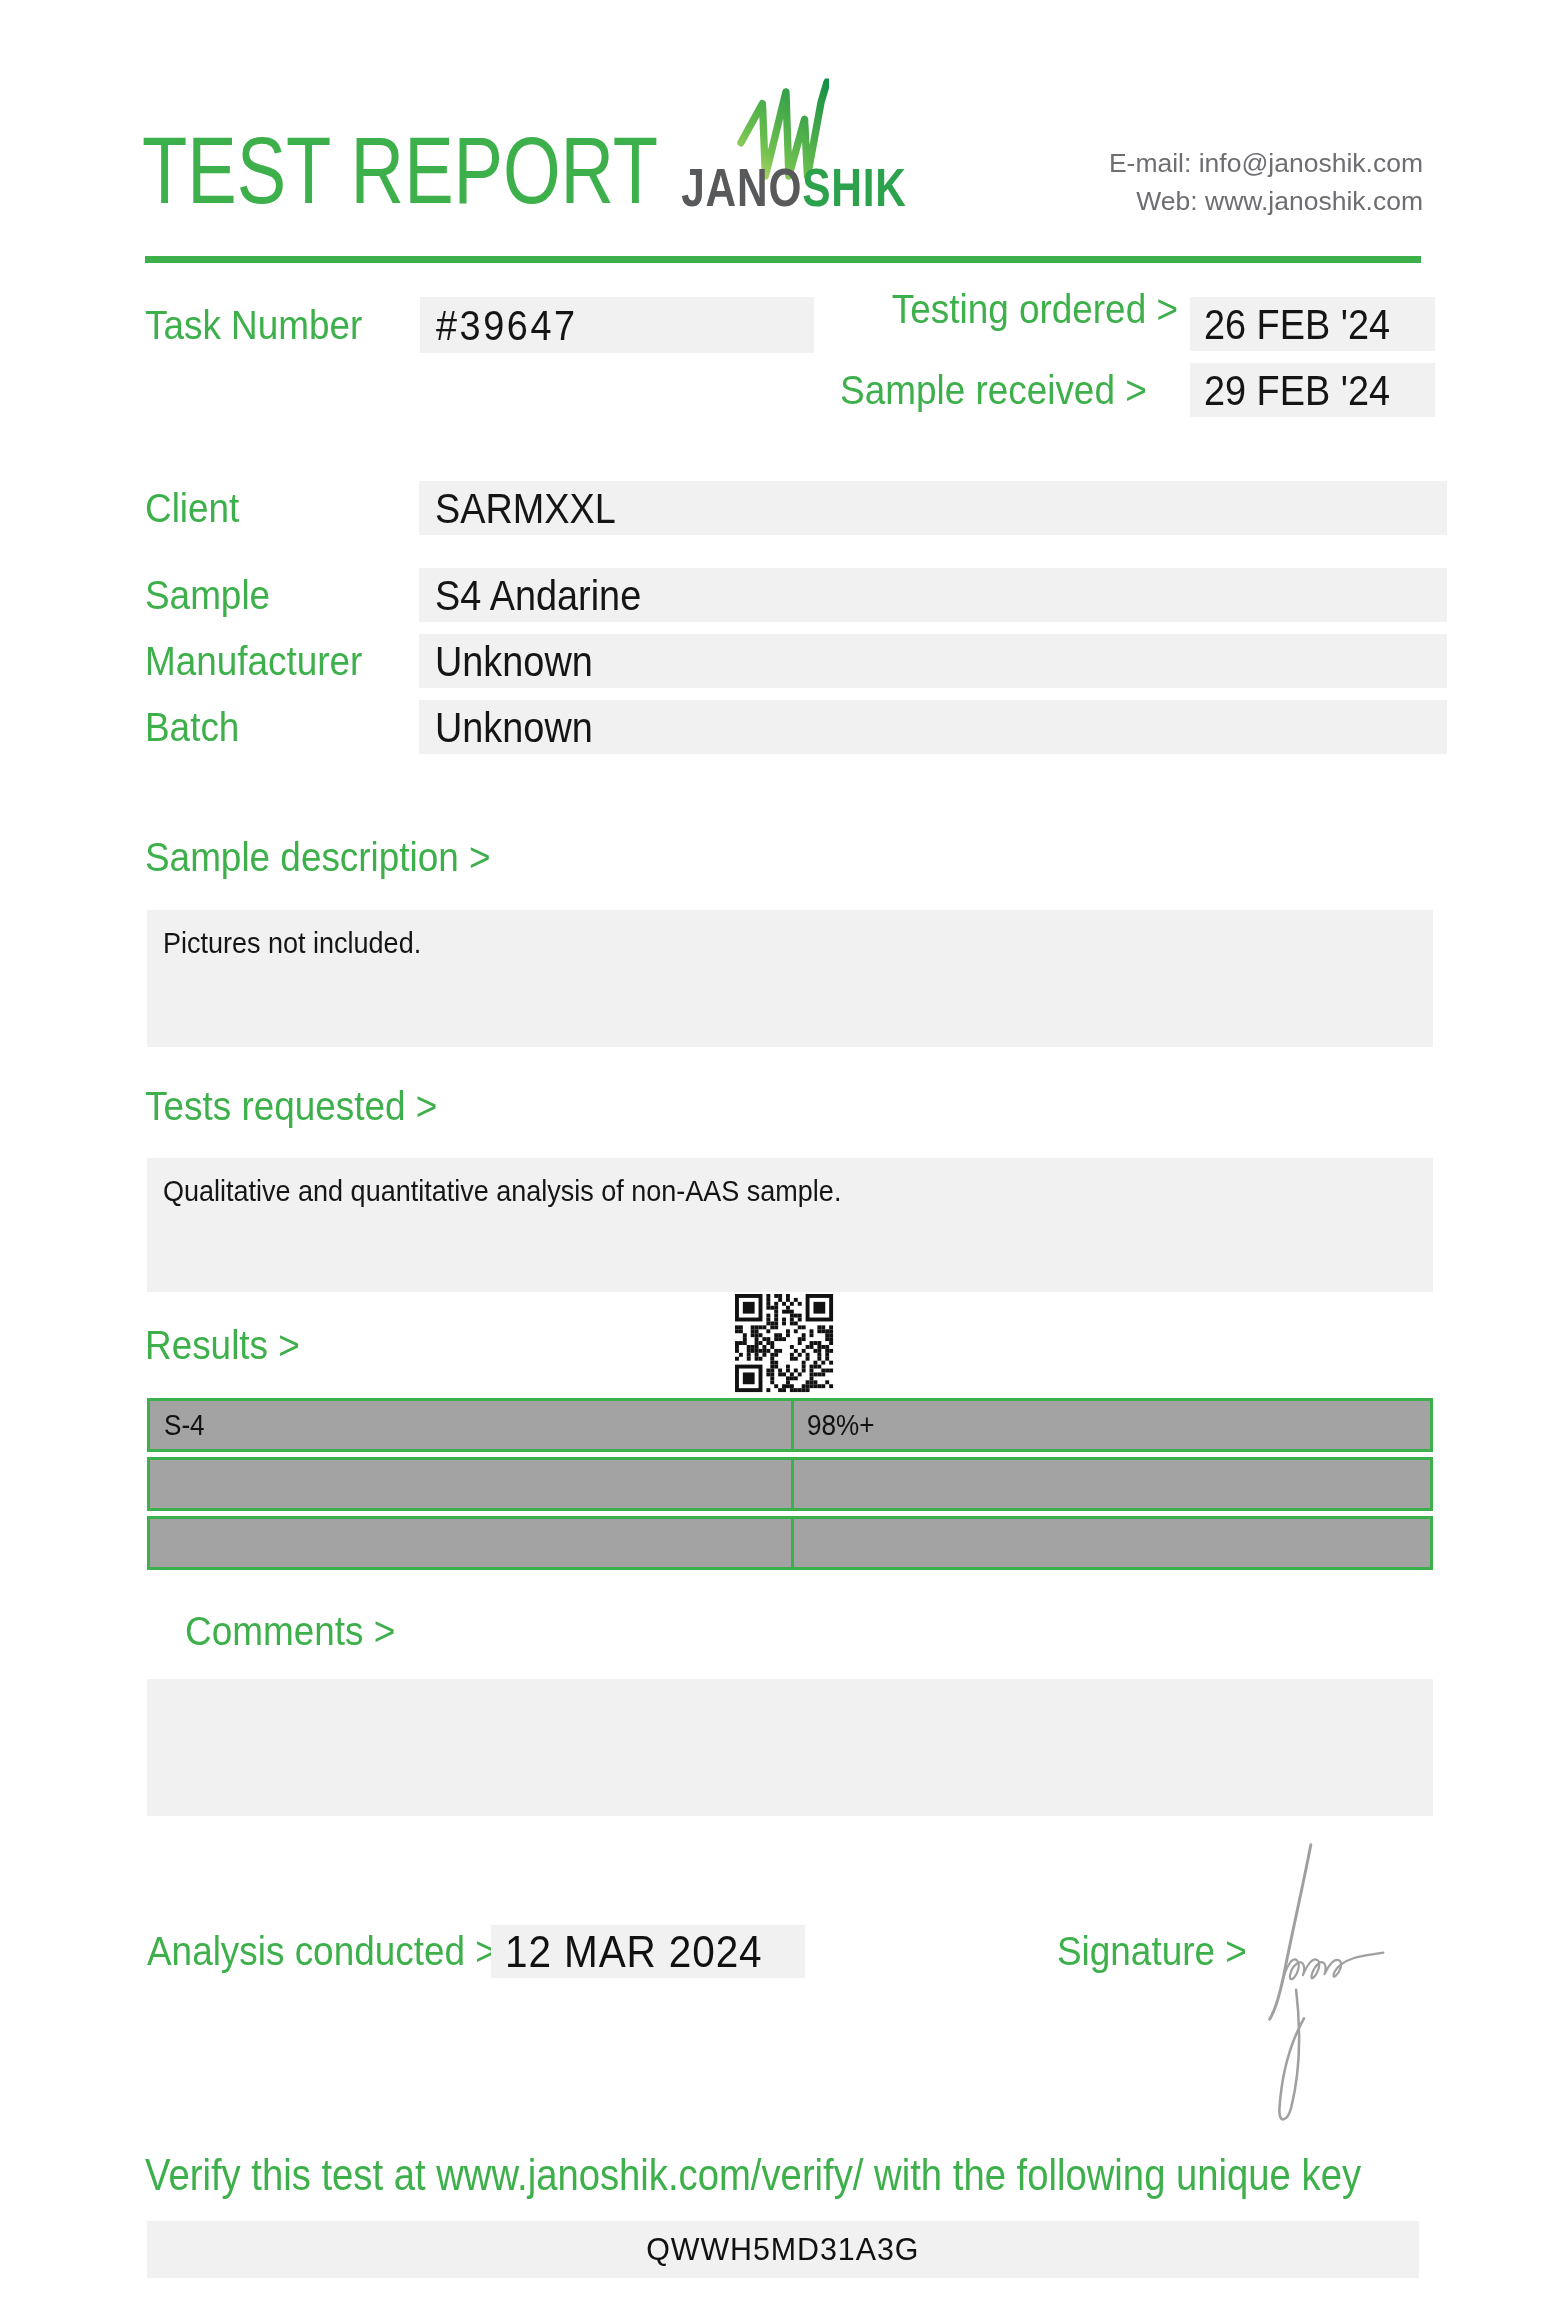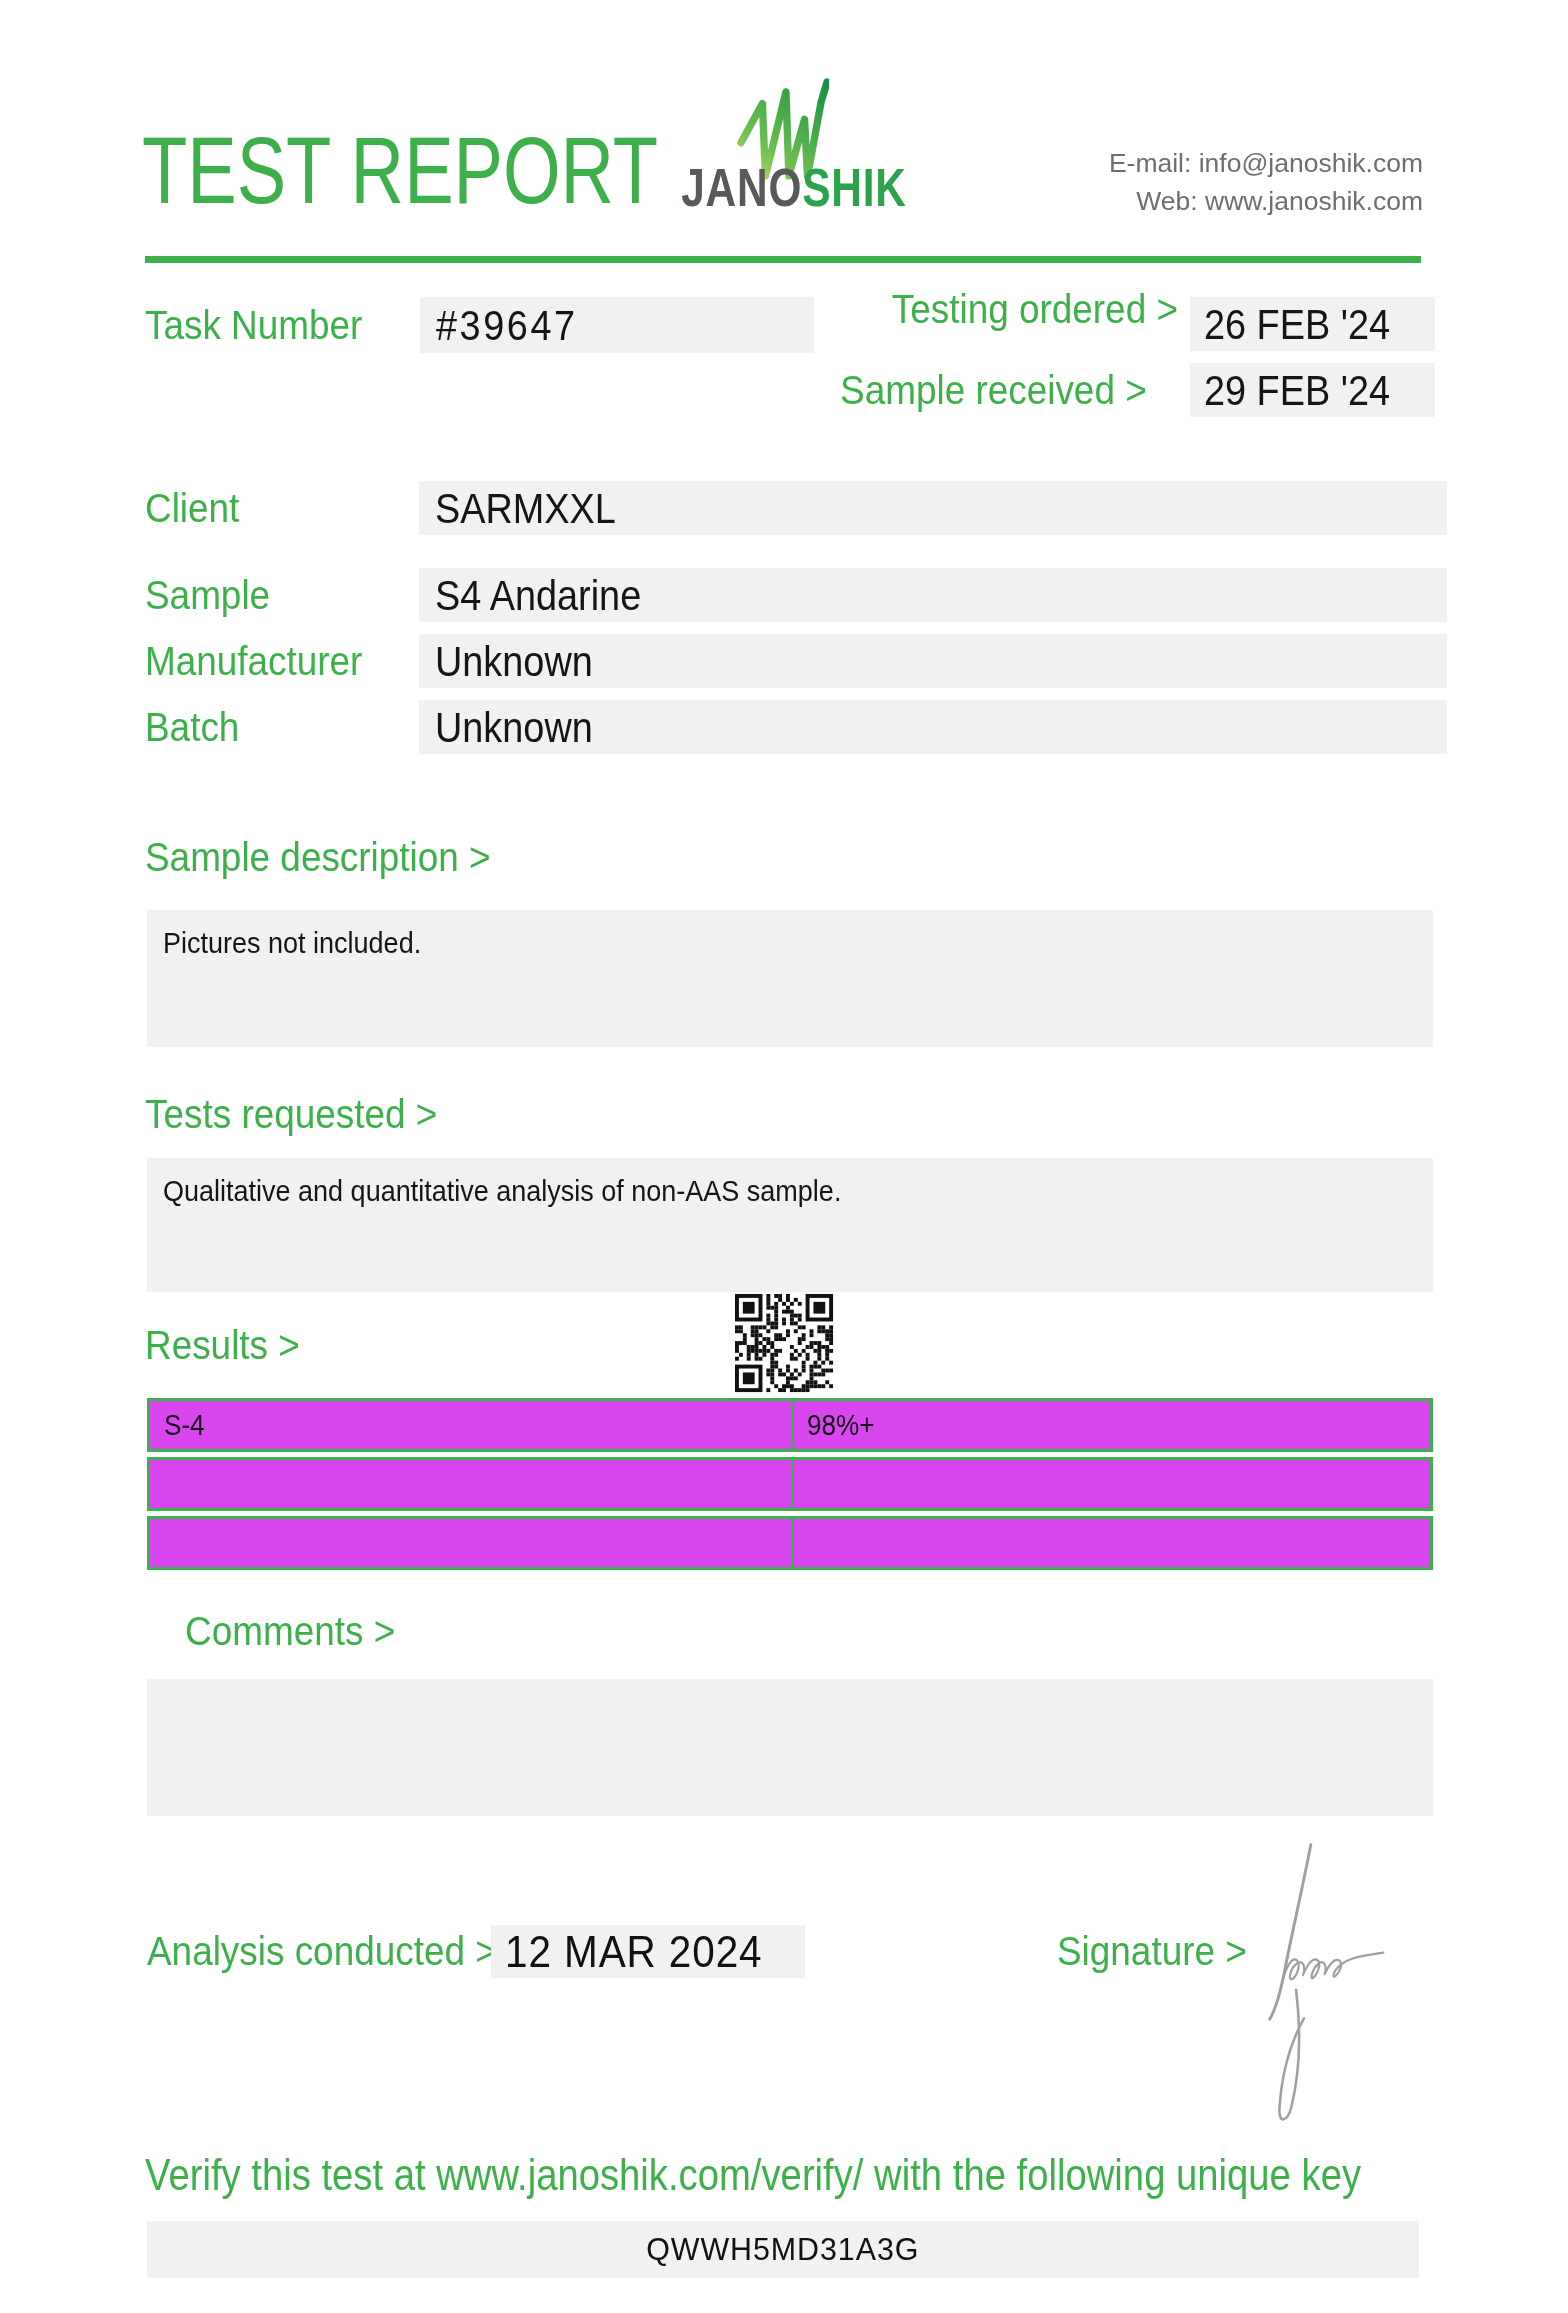--- a/index.html
+++ b/index.html
@@ -45,28 +45,28 @@
   .received-box{left:1190px;top:363px;width:231px;height:54px;padding-left:13.7px;}
 
   
   .info-label{left:145px;height:54px;}
   .info-box{left:419px;width:1012px;height:54px;padding-left:15.7px;}
   .row-0{top:481px;text-align:center;} .row-1{top:568px;} .row-2{top:634px;} .row-3{top:700px;}
 
   
   .sec-desc-h{left:145px;top:835px;height:45px;}
   .sec-desc-box{left:147px;top:910px;width:1286px;height:137px;padding:13.7px 0 0 15.7px;box-sizing:border-box;}
-  .sec-tests-h{left:145px;top:1084px;height:45px;margin-top:8px;}
+  .sec-tests-h{left:145px;top:1084px;height:45px;}
   .sec-tests-box{left:147px;top:1158px;width:1286px;height:134px;padding:13.7px 0 0 15.7px;box-sizing:border-box;}
   .qr{left:735px;top:1294px;width:102px;height:102px;}
   .sec-results-h{left:145px;top:1323px;height:45px;}
 
   
   .results-table{left:147px;top:1398px;width:1286px;}
-  .res-row{display:flex;border:3.9px solid #3cb04c;height:48px;margin-bottom:5px;background:#d946ef;text-align:center;}
+  .res-row{display:flex;border:3.9px solid #3cb04c;height:48px;margin-bottom:5px;background:#a3a3a3;text-align:center;}
   .res-cell-l{width:627px;border-right:3.9px solid #3cb04c;display:flex;align-items:center;padding-left:13.7px;font-size:29px;}
   .res-cell-r{flex:1;display:flex;align-items:center;padding-left:13.7px;font-size:29px;}
   .res-row .cx{transform:scaleX(.9);}
 
   .sec-comments-h{left:145px;top:1609px;height:45px;margin-left:40px;}
   .sec-comments-box{left:147px;top:1679px;width:1286px;height:137px;padding:13.7px 0 0 15.7px;box-sizing:border-box;}
 
   
   .analysis-label{left:147px;top:1925px;height:53px;}
   .analysis-box{left:491px;top:1925px;width:300px;height:53px;padding-left:13.7px;}

